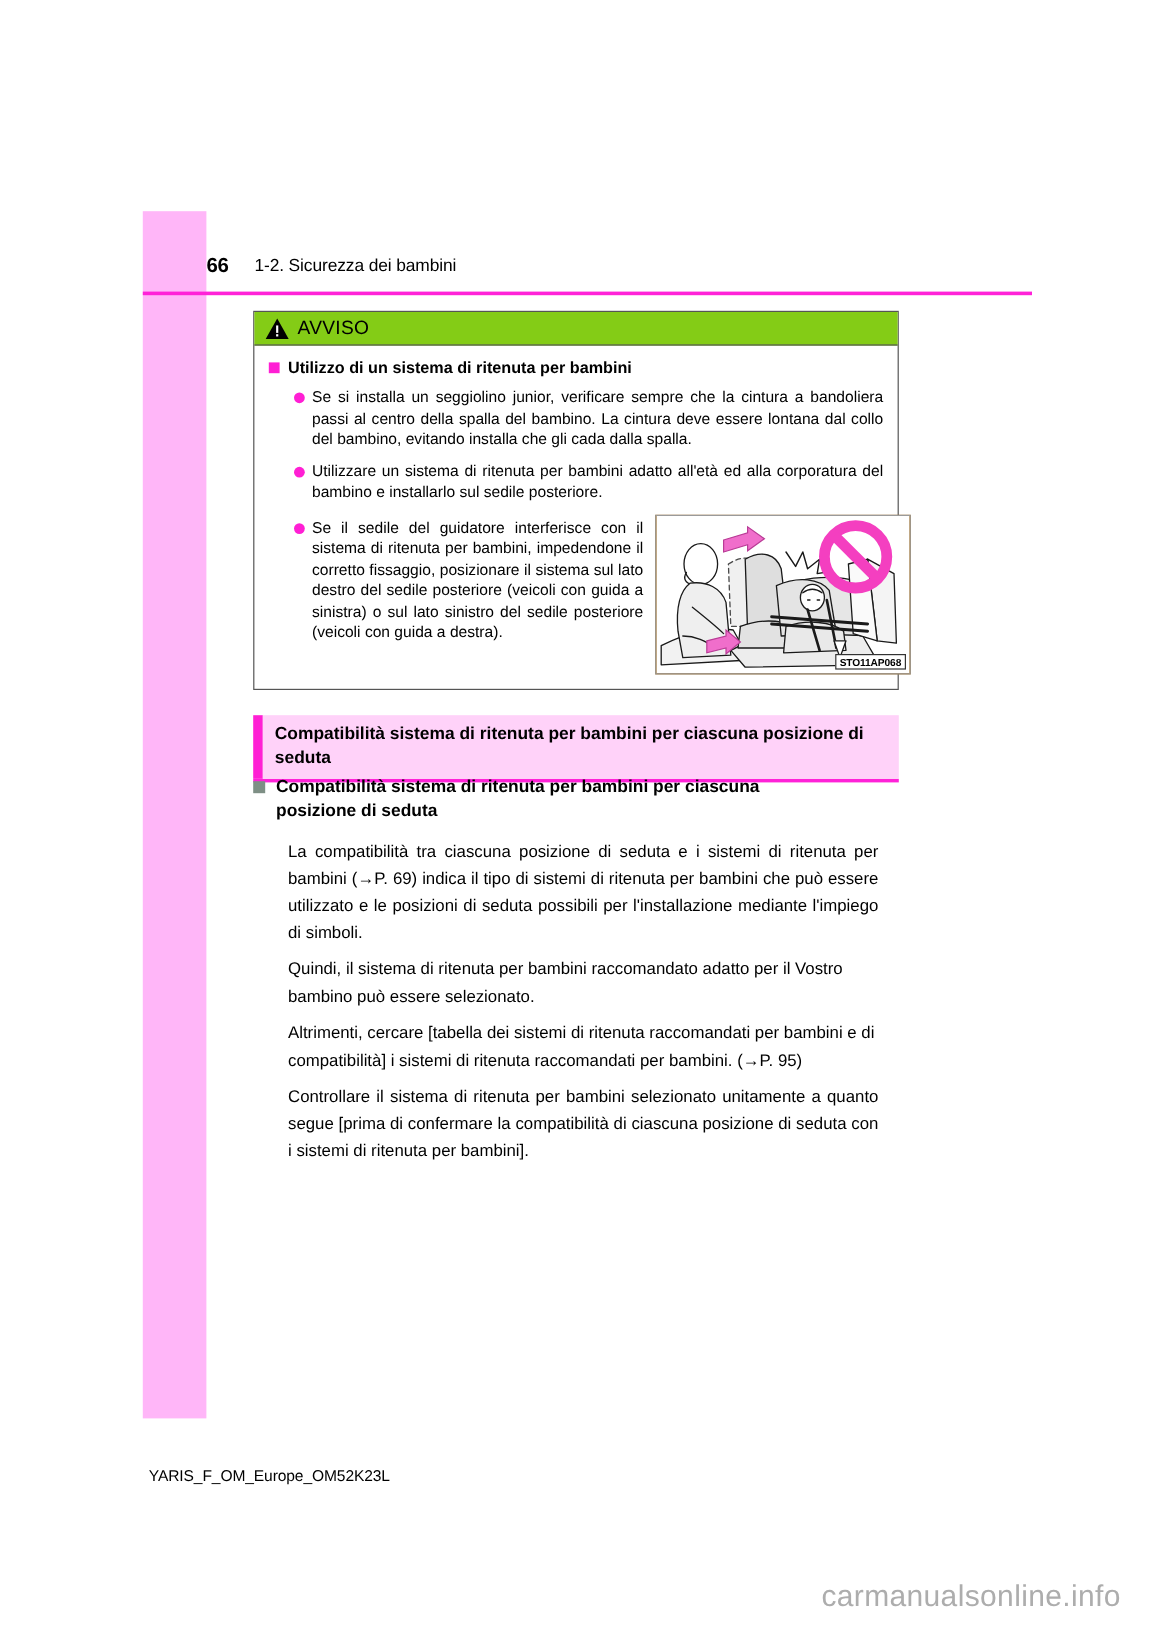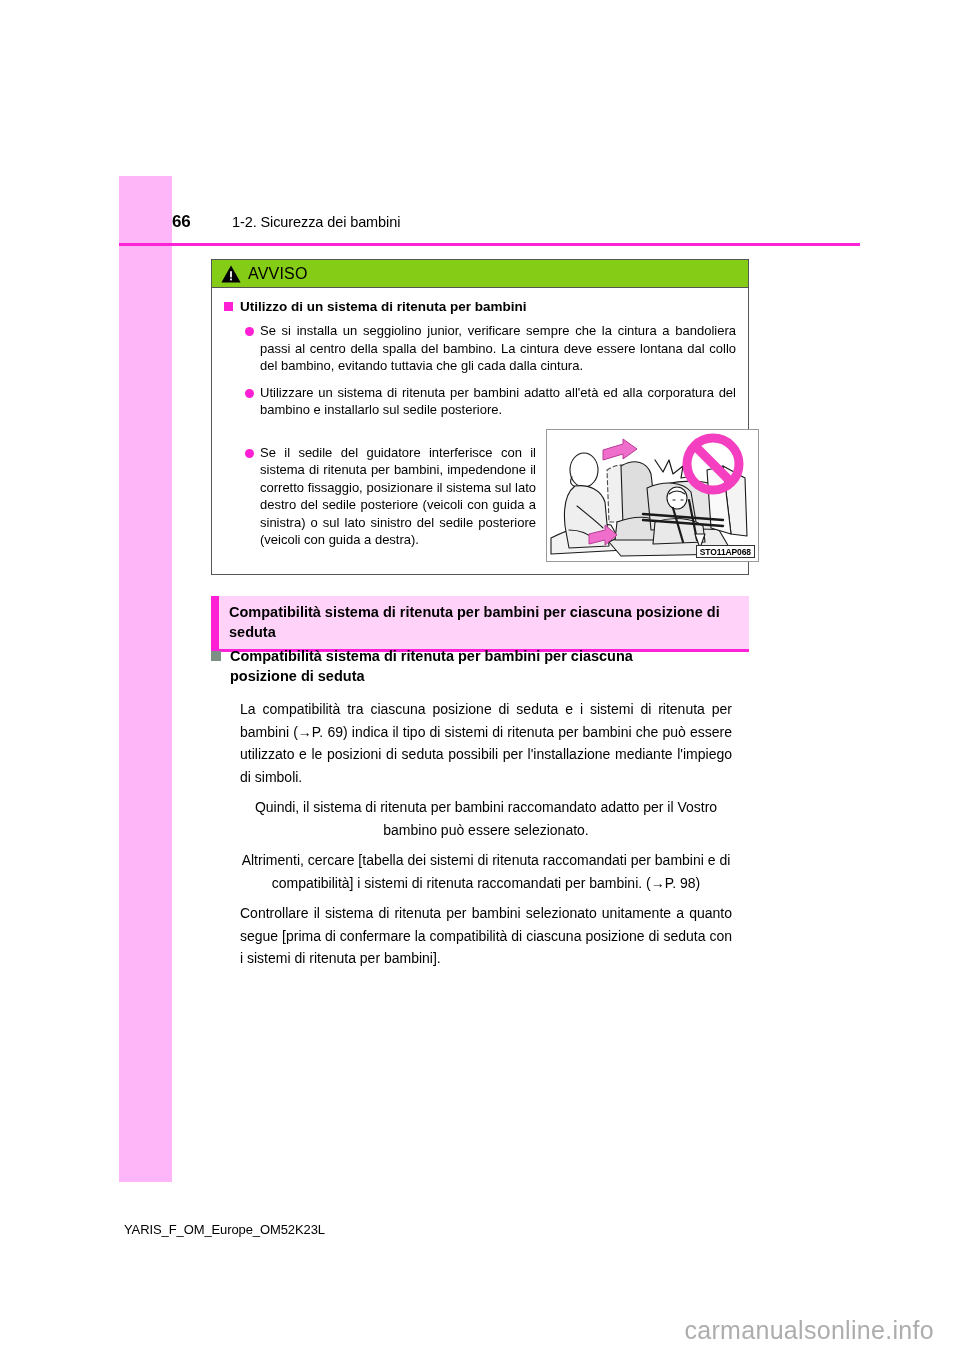--- a/index.html
+++ b/index.html
@@ -40,21 +40,20 @@
     font-size: 17px;
     font-weight: bold;
     line-height: 20px;
     letter-spacing: -0.2px;
     width: 40px;
   }
   .page-section {
     font-size: 14.5px;
     line-height: 20px;
     letter-spacing: -0.1px;
-    margin-left: 20px;
   }
   .header-rule {
     position: absolute;
     left: 119px;
     top: 243px;
     width: 741px;
     height: 3px;
     background: #ff22d8;
   }
 
@@ -129,21 +128,21 @@
   .dot-text {
     font-size: 13px;
     line-height: 17.5px;
     text-align: justify;
     flex: 1 1 auto;
   }
   .dot-text.narrow { width: 276px; flex: 0 0 276px; }
 
   .two-col {
     display: flex;
-    align-items: center;
+    align-items: flex-start;
     margin-top: 12px;
   }
   .fig-wrap {
     flex: 0 0 auto;
     margin-left: 10px;
     margin-top: -2px;
   }
 
   
   .figure {
@@ -219,21 +218,21 @@
     width: 470px;
   }
   .para {
     font-size: 14px;
     line-height: 22.5px;
     text-align: justify;
     margin: 0 0 8px 29px;
     width: 492px;
   }
   .para:last-child { margin-bottom: 0; }
-  .para.ragged { text-align: center; }
+  .para.ragged { text-align: left; }
 
   
   .doc-code {
     position: absolute;
     left: 124px;
     top: 1222px;
     font-size: 13px;
     letter-spacing: -0.1px;
   }
   .watermark {
@@ -268,21 +267,21 @@
 
   <div class="warning-body">
 
     <div class="sq-head">
       <span class="sq-marker"></span>
       <span>Utilizzo di un sistema di ritenuta per bambini</span>
     </div>
 
     <div class="dot-item">
       <span class="dot-marker"></span>
-      <span class="dot-text">Se si installa un seggiolino junior, verificare sempre che la cintura a bandoliera passi al centro della spalla del bambino. La cintura deve essere lontana dal collo del bambino, evitando tuttavia che gli cada dalla cintura.</span>
+      <span class="dot-text">Se si installa un seggiolino junior, verificare sempre che la cintura a bandoliera passi al centro della spalla del bambino. La cintura deve essere lontana dal collo del bambino, evitando installa che gli cada dalla spalla.</span>
     </div>
 
     <div class="dot-item">
       <span class="dot-marker"></span>
       <span class="dot-text">Utilizzare un sistema di ritenuta per bambini adatto all'età ed alla corporatura del bambino e installarlo sul sedile posteriore.</span>
     </div>
 
     <div class="two-col">
       <div class="dot-item" style="margin-bottom:0;">
         <span class="dot-marker"></span>
@@ -357,18 +356,18 @@
 </div>
 
 <div class="main-body">
   <div class="gray-head">
     <span class="gray-marker"></span>
     <span class="gray-head-text">Compatibilità sistema di ritenuta per bambini per ciascuna posizione di seduta</span>
   </div>
 
   <p class="para">La compatibilità tra ciascuna posizione di seduta e i sistemi di ritenuta per bambini (→P. 69) indica il tipo di sistemi di ritenuta per bambini che può essere utilizzato e le posizioni di seduta possibili per l'installazione mediante l'impiego di simboli.</p>
   <p class="para ragged">Quindi, il sistema di ritenuta per bambini raccomandato adatto per il Vostro bambino può essere selezionato.</p>
-  <p class="para ragged">Altrimenti, cercare [tabella dei sistemi di ritenuta raccomandati per bambini e di compatibilità] i sistemi di ritenuta raccomandati per bambini. (→P. 98)</p>
+  <p class="para ragged">Altrimenti, cercare [tabella dei sistemi di ritenuta raccomandati per bambini e di compatibilità] i sistemi di ritenuta raccomandati per bambini. (→P. 95)</p>
   <p class="para">Controllare il sistema di ritenuta per bambini selezionato unitamente a quanto segue [prima di confermare la compatibilità di ciascuna posizione di seduta con i sistemi di ritenuta per bambini].</p>
 </div>
 
 <div class="doc-code">YARIS_F_OM_Europe_OM52K23L</div>
 <div class="watermark">carmanualsonline.info</div>
 
 </body></html>

